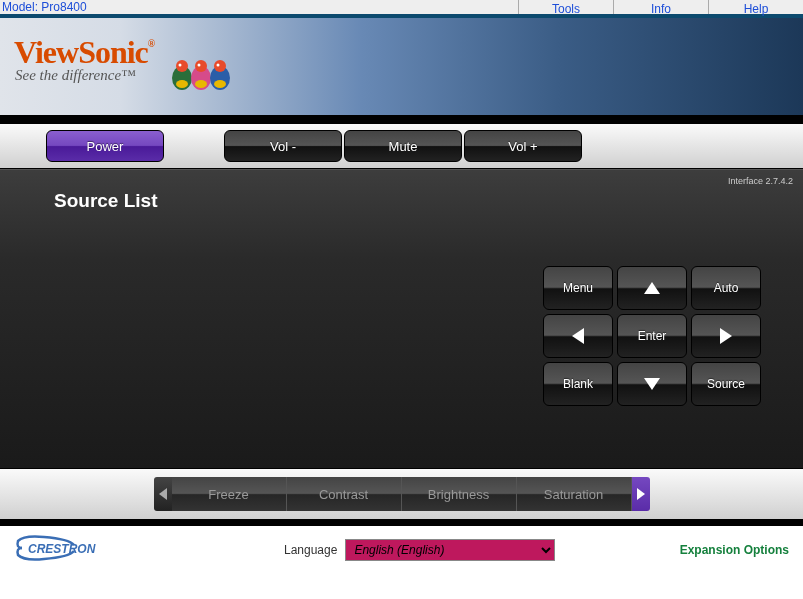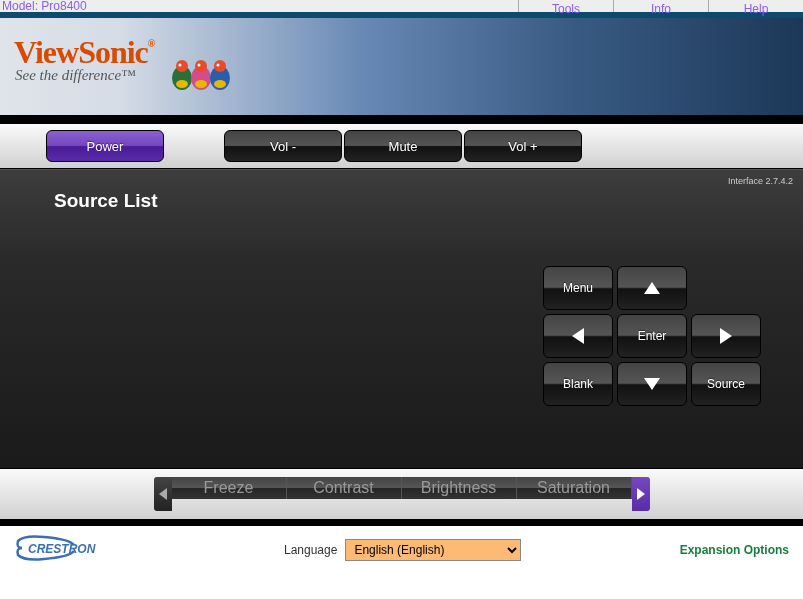--- a/index.html
+++ b/index.html
@@ -1,19 +1,19 @@
 <!DOCTYPE html>
 <html><head>
 <meta charset="utf-8">
 <style>
   * { box-sizing: border-box; margin: 0; padding: 0; }
   body { font-family: Arial, Helvetica, sans-serif; background: #fff; width: 803px; height: 599px; overflow: hidden; }
   
   
-  .top-bar { height: 18px; background: #eee; border-bottom: 6px solid #0c4a6e; display: flex; align-items: center; font-size: 12px; color: #8b5cf6; }
+  .top-bar { height: 18px; background: #eee; border-bottom: 4px solid #0c4a6e; display: flex; align-items: center; font-size: 12px; color: #1d4ed8; }
   .model-label { padding-left: 2px; }
   .top-spacer { flex: 1; }
   .top-menu-item { width: 95px; text-align: center; border-left: 1px solid #aaa; height: 100%; line-height: 18px; }
   
   
   .header-band { height: 98px; background: linear-gradient(90deg, #e0e4ea 0%, #d5dce6 15%, #6889b5 45%, #3a5c85 70%, #1c3858 100%); position: relative; border-bottom: 1px solid #000; }
   .logo-area { padding: 16px 12px 0 14px; }
   .viewsonic-text { font-family: 'Times New Roman', serif; font-size: 32px; font-weight: bold; color: #d84b00; letter-spacing: -1px; }
   .viewsonic-text sup { font-size: 10px; vertical-align: top; position: relative; top: 4px; }
   .tagline { font-family: 'Times New Roman', serif; font-style: italic; font-size: 15px; color: #555; margin-top: -4px; padding-left: 1px; }
@@ -47,30 +47,30 @@
   .keypad-row { display: flex; gap: 4px; margin-bottom: 4px; }
   .key-btn { width: 70px; height: 44px; border-radius: 6px; background: linear-gradient(to bottom, #444 0%, #555 48%, #111 52%, #222 100%); border: 1px solid #000; color: #fff; font-size: 12px; display: flex; align-items: center; justify-content: center; cursor: pointer; text-shadow: 0 -1px 1px rgba(0,0,0,0.5); }
   .key-btn svg { fill: #fff; }
   
   
   .tabs-bar { height: 52px; background: linear-gradient(to bottom, #fafafa, #d0d0d0); display: flex; align-items: center; justify-content: center; gap: 0; border-top: 1px solid #000; border-bottom: 1px solid #000; }
   .tab-nav-arrow { width: 18px; height: 34px; display: flex; align-items: center; justify-content: center; cursor: pointer; }
   .tab-nav-arrow.left { background: linear-gradient(to bottom, #444, #222); border-radius: 3px 0 0 3px; }
   .tab-nav-arrow.right { background: linear-gradient(to bottom, #7548c0, #5a2ca8); border-radius: 0 3px 3px 0; }
   .tabs-wrap { display: flex; height: 34px; }
-  .tab { width: 115px; height: 22px; background: linear-gradient(to bottom, #444 0%, #555 48%, #262626 52%, #333 100%); border-right: 1px solid #555; display: flex; align-items: center; justify-content: center; color: #999; font-size: 16px; cursor: pointer; }
+  .tab { width: 115px; height: 34px; background: linear-gradient(to bottom, #444 0%, #555 48%, #262626 52%, #333 100%); border-right: 1px solid #555; display: flex; align-items: center; justify-content: center; color: #999; font-size: 13px; cursor: pointer; }
   
   .black-divider2 { height: 6px; background: #000; }
   
   
   .footer { height: 48px; background: #fff; display: flex; align-items: center; padding: 0 14px; }
   .crestron { flex: 0 0 120px; }
   .lang-area { display: flex; align-items: center; gap: 8px; margin-left: 150px; }
   .lang-label { font-size: 12px; color: #333; }
-  .lang-select { width: 176px; height: 22px; border: 1px solid #888; font-size: 12px; padding-left: 4px; background: #fdba74; }
+  .lang-select { width: 210px; height: 22px; border: 1px solid #888; font-size: 12px; padding-left: 4px; background: #be185d; font-style: italic; }
   .footer-spacer { flex: 1; }
   .expansion { font-size: 12px; color: #15803d; font-weight: bold; }
 </style>
 </head>
 <body>
 
 <div class="top-bar">
   <span class="model-label">Model: Pro8400</span>
   <div class="top-spacer"></div>
   <div class="top-menu-item">Tools</div>
@@ -117,20 +117,21 @@
 
 
   <div class="keypad">
     <div class="keypad-row">
       <div class="key-btn">Menu</div>
       <div class="key-btn">
           <svg width="16" height="12">
             <polygon points="8,0 16,12 0,12"></polygon>
           </svg>
         </div>
+      <div class="key-btn">Auto</div>
     </div>
     <div class="keypad-row">
       <div class="key-btn">
           <svg width="12" height="16">
             <polygon points="0,8 12,0 12,16"></polygon>
           </svg>
         </div>
       <div class="key-btn">Enter</div>
       <div class="key-btn">
           <svg width="12" height="16">

